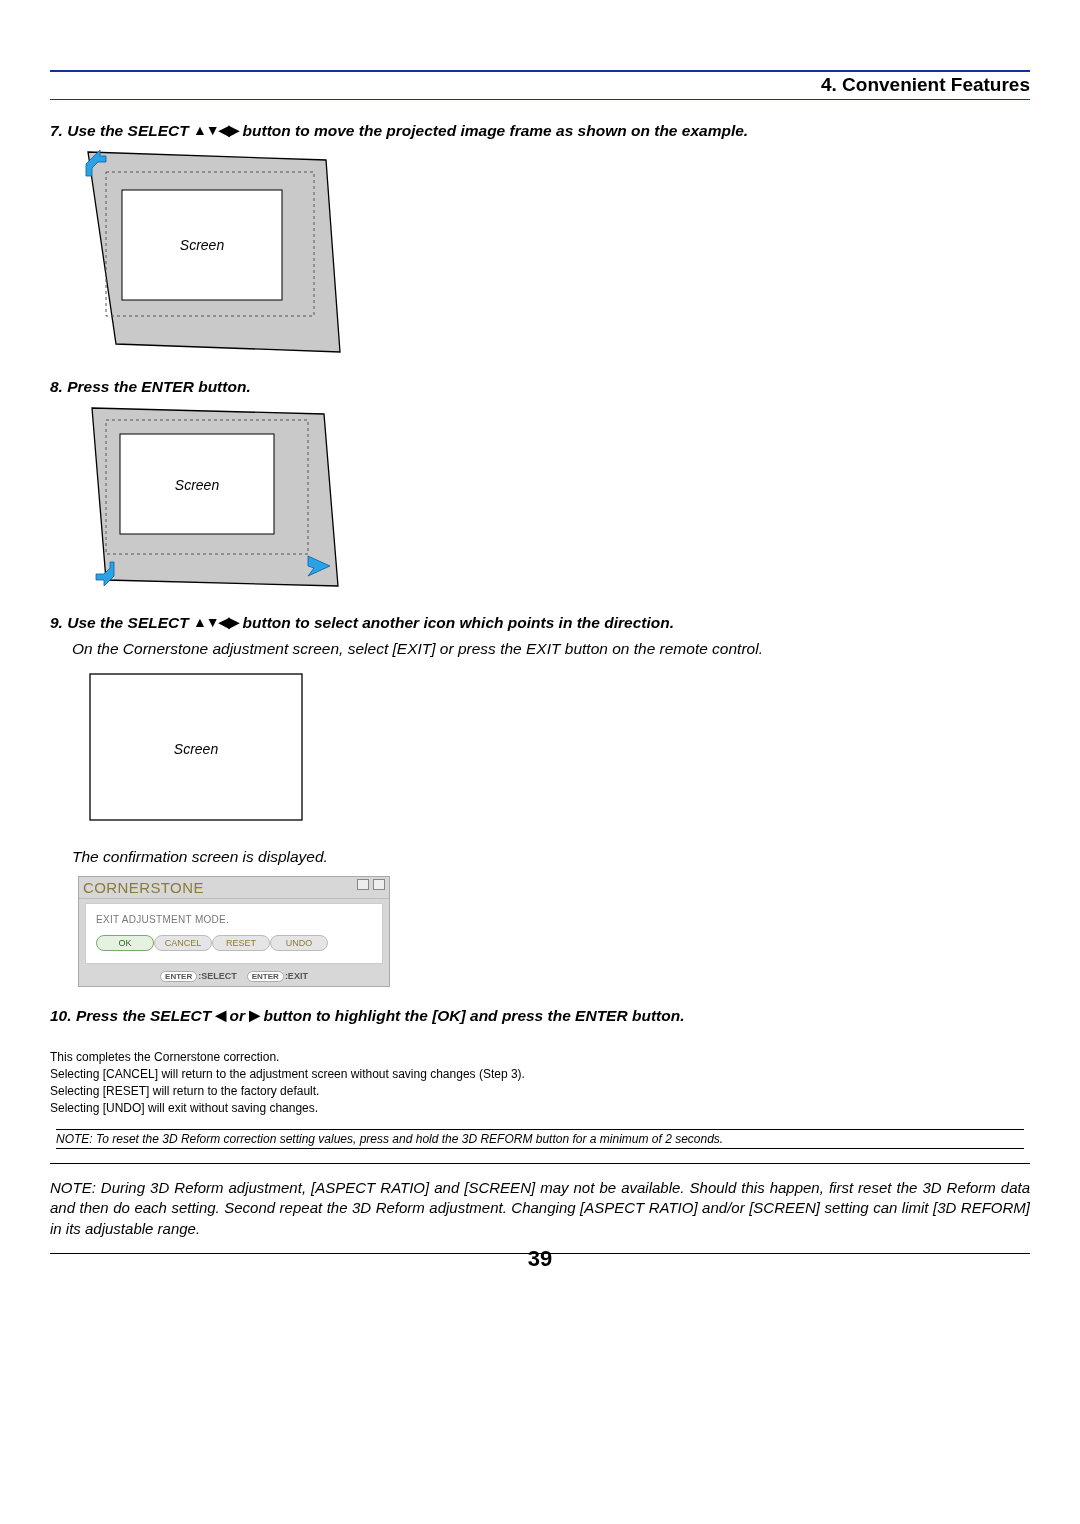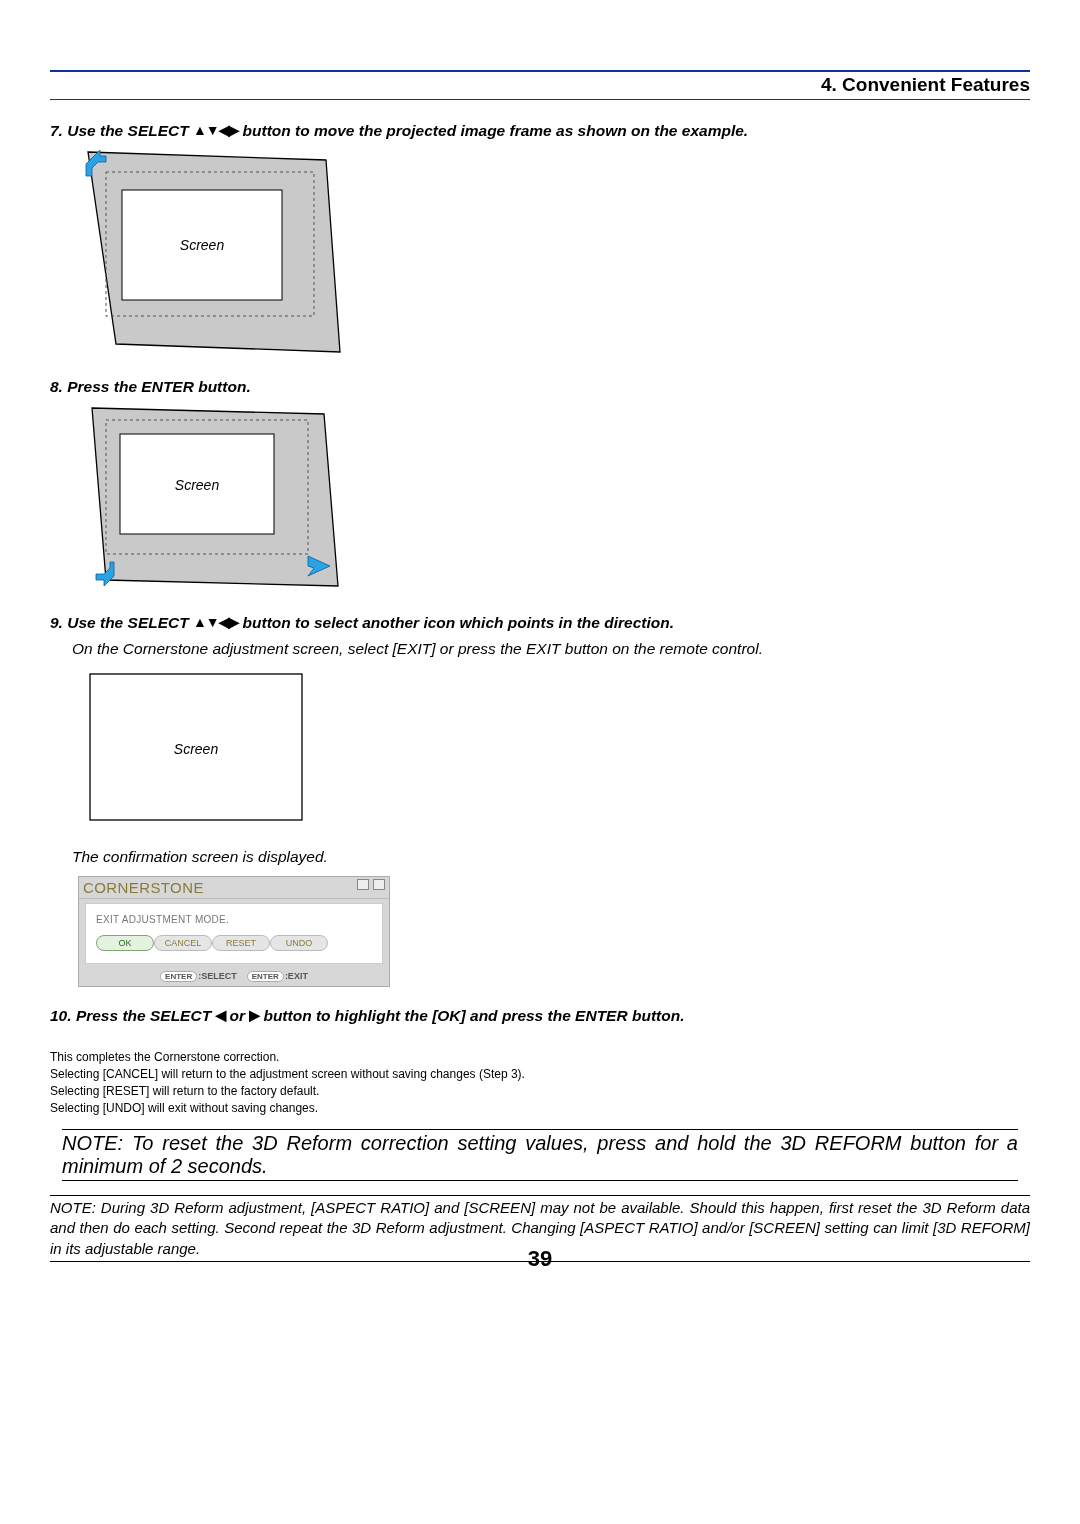--- a/index.html
+++ b/index.html
@@ -49,33 +49,33 @@
     font-size: 14px;
     vertical-align: 1px;
     letter-spacing: -1px;
   }
   .diagram-wrap {
     margin: 8px 0 20px 34px;
   }
   svg { display: block; }
   .note {
     font-style: italic;
-    font-size: 20px;
+    font-size: 12px;
     border-top: 1px solid #000;
     border-bottom: 1px solid #000;
     padding: 2px 0;
-    margin: 14px 12px;
+    margin: 14px 6px;
     text-align: justify;
   }
   .note2 {
     font-style: italic;
     font-size: 15px;
     border-top: 1px solid #000;
     border-bottom: 1px solid #000;
-    padding: 2px 0;
+    padding: 14px 0;
     margin: 8px 0 0 0;
     text-align: justify;
     line-height: 1.35;
   }
   .page-num {
     position: absolute;
     bottom: 40px;
     left: 0; right: 0;
     text-align: center;
     font-weight: bold;

